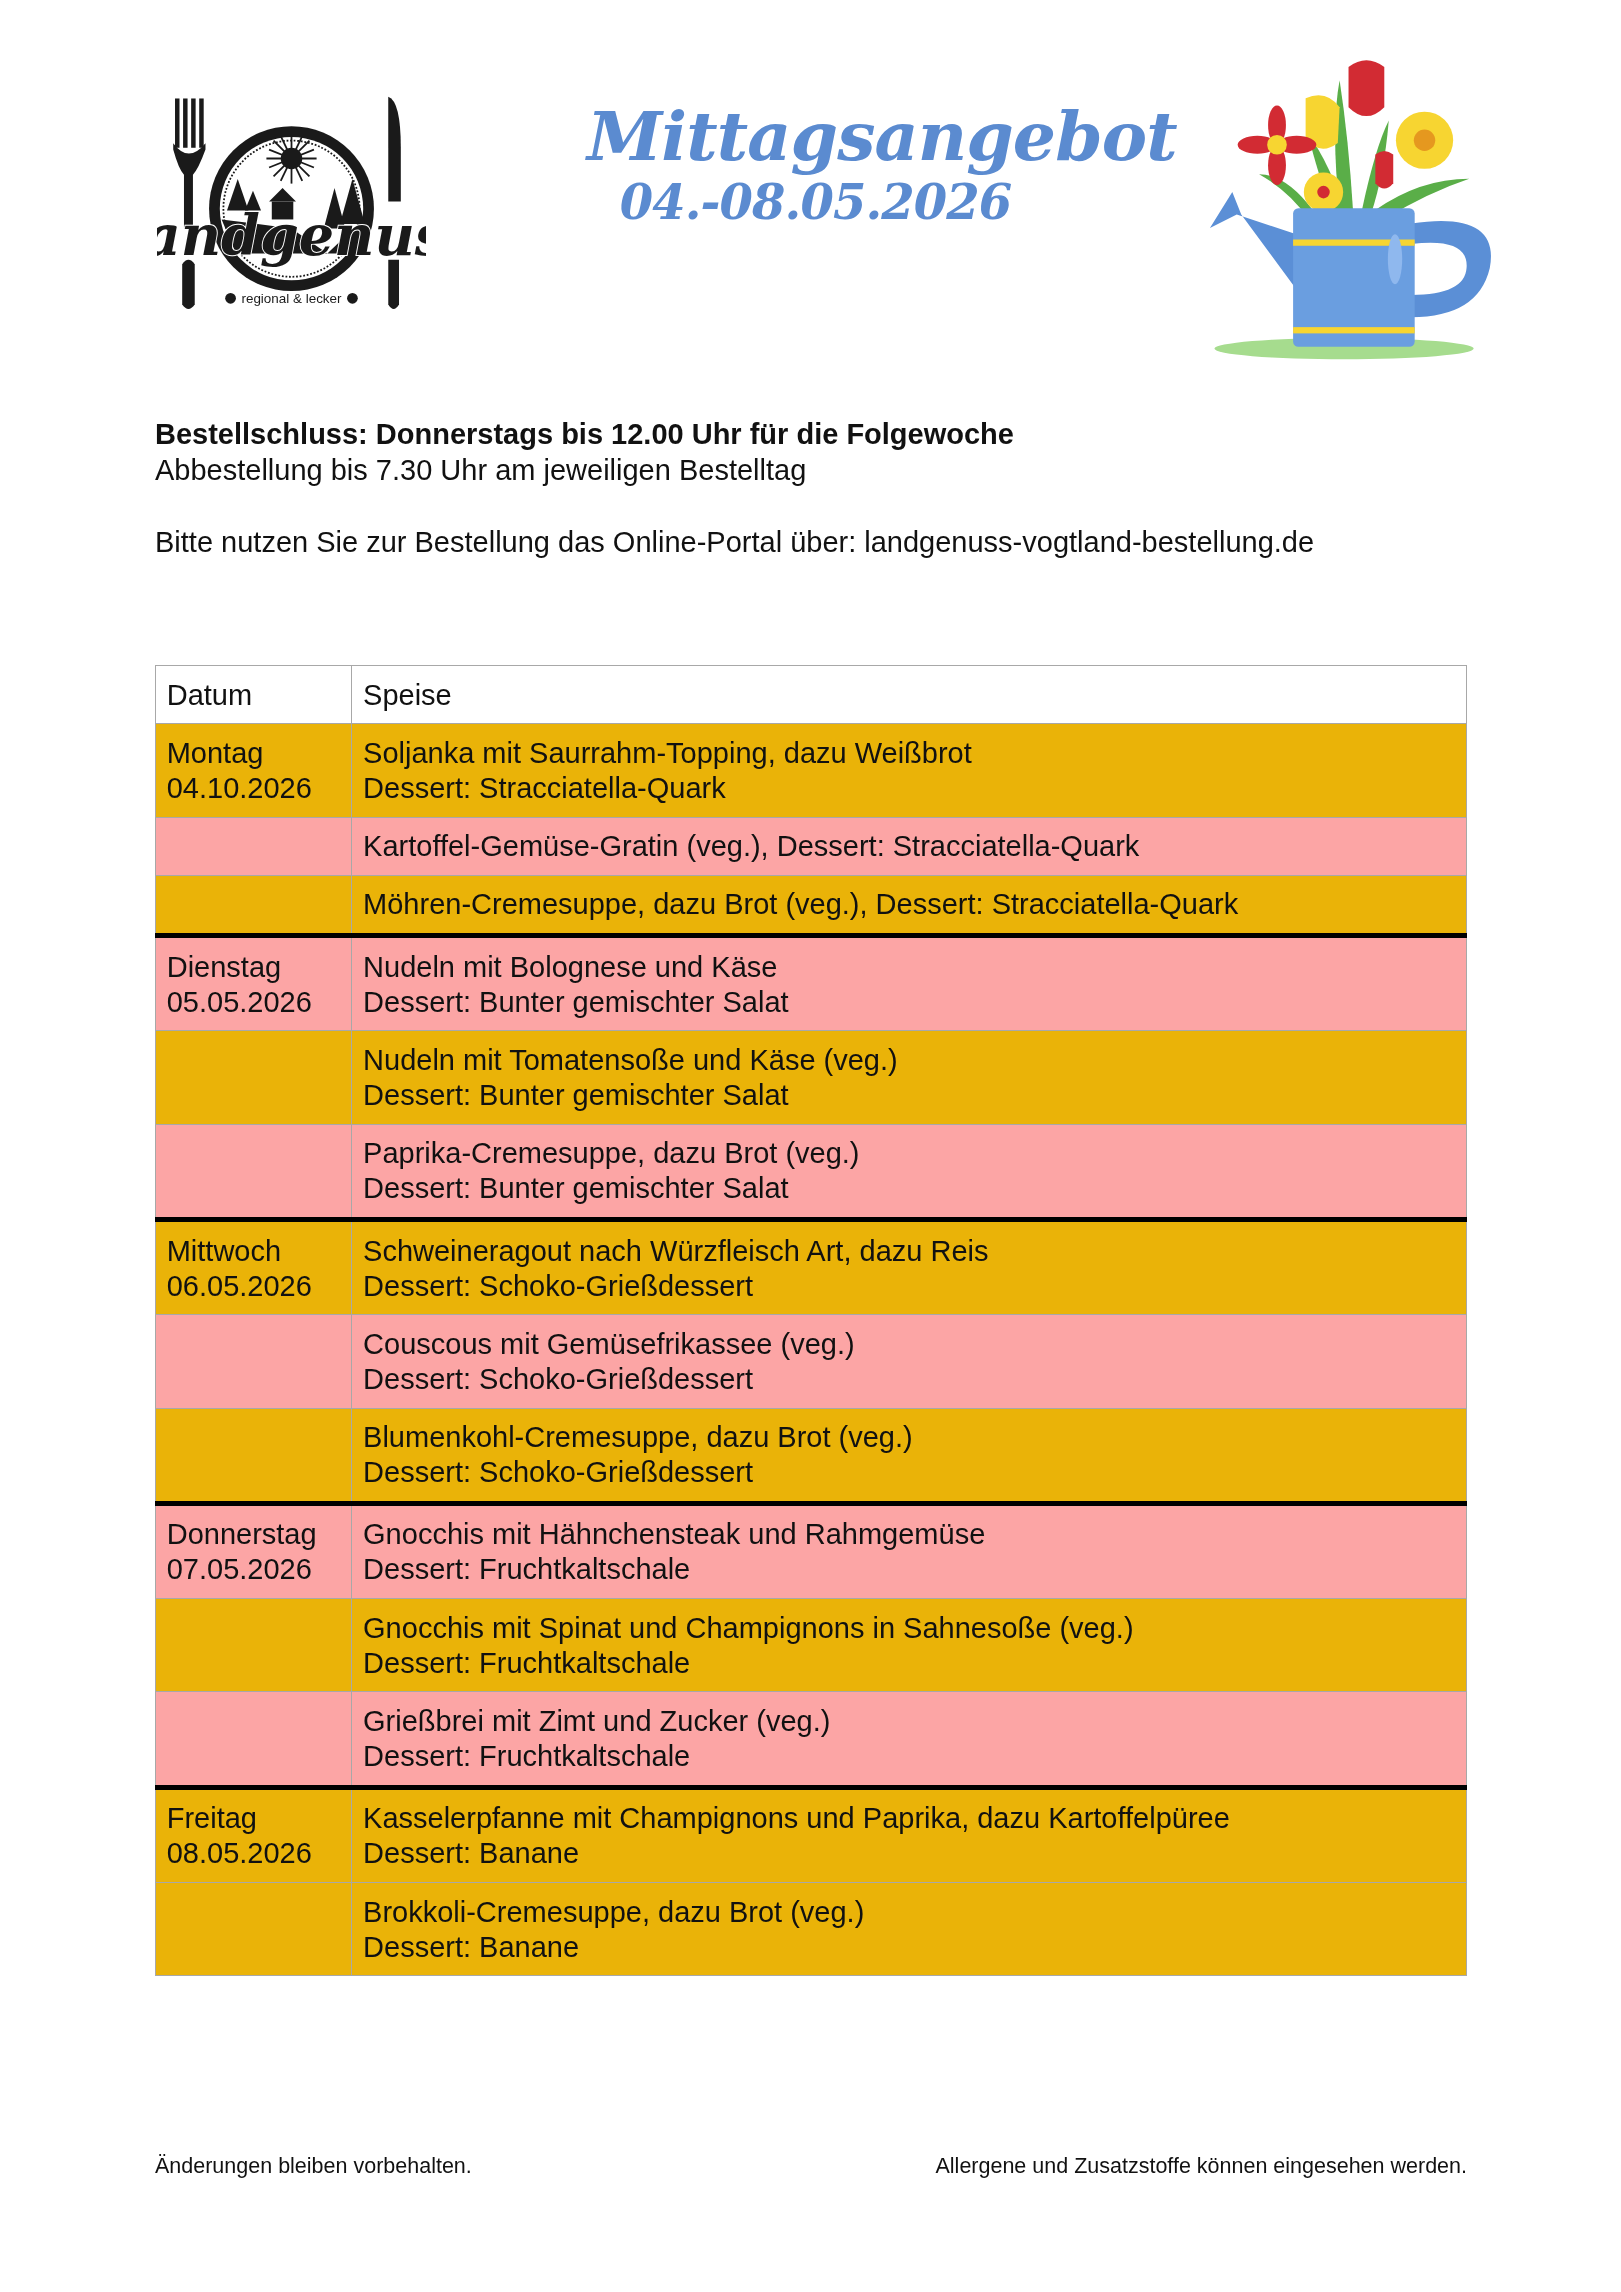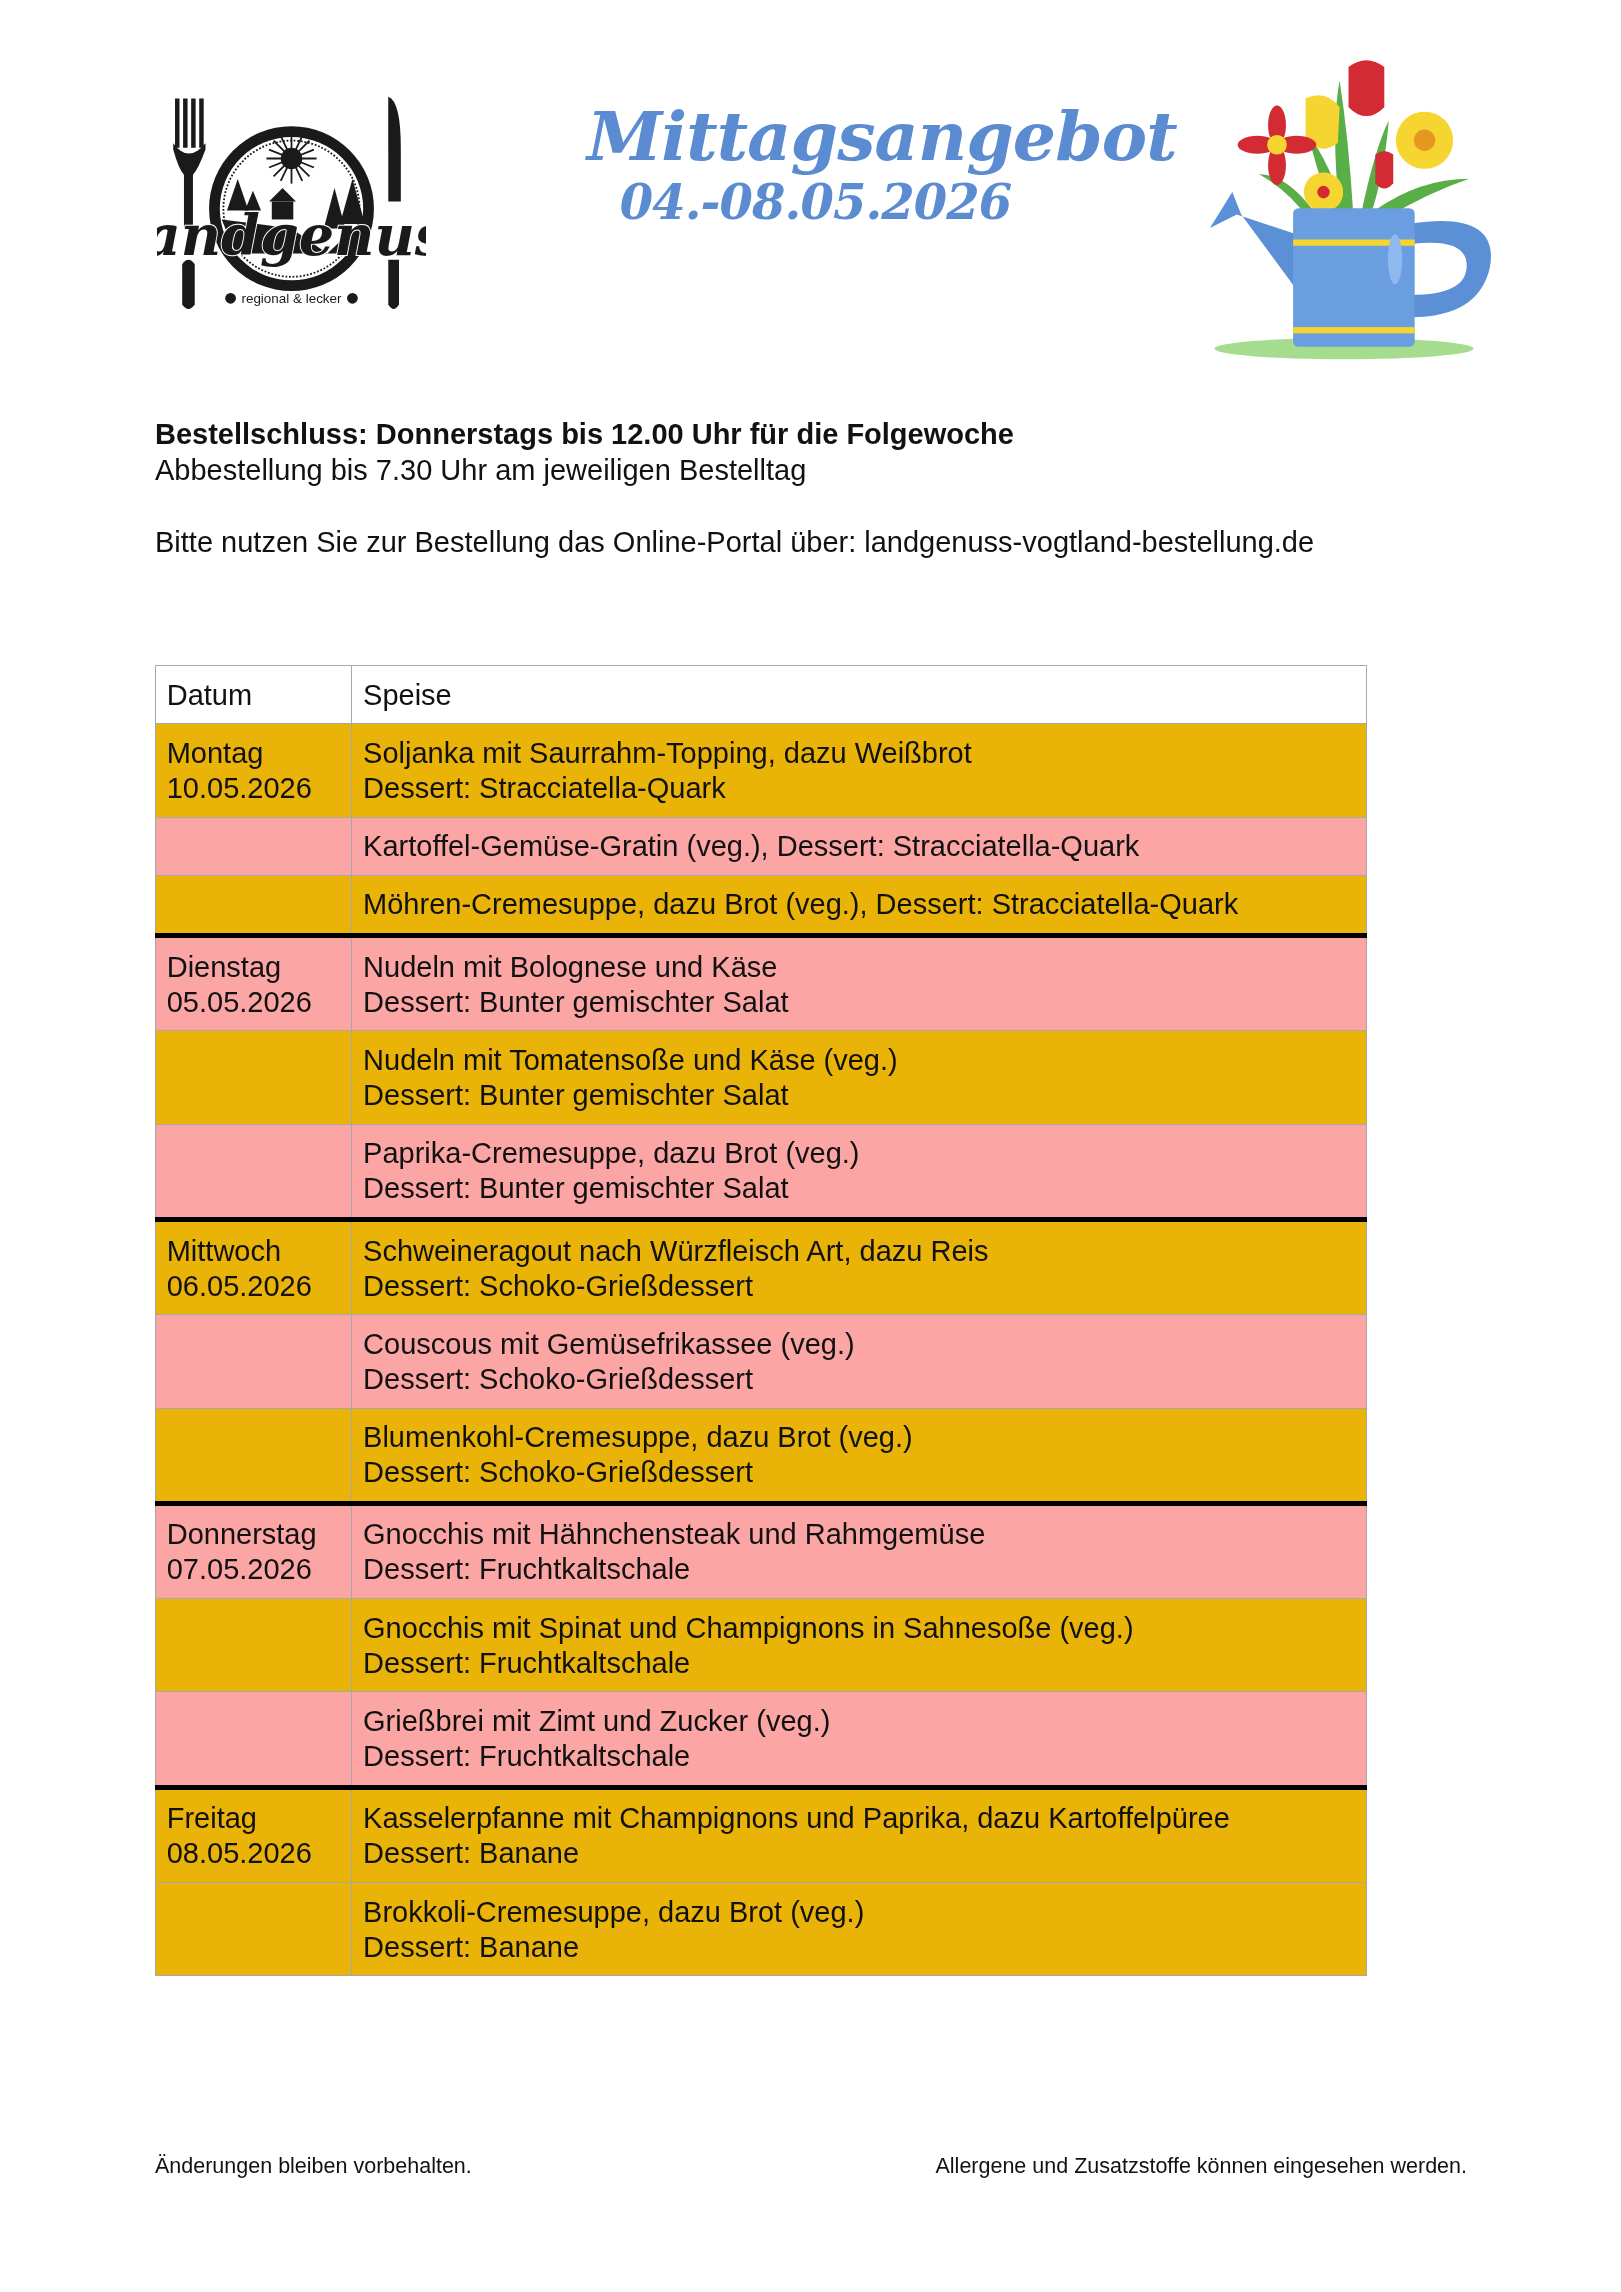--- a/index.html
+++ b/index.html
@@ -50,21 +50,21 @@
       font-size: 29px;
       line-height: 36px;
     }
     .intro .bold { font-weight: bold; }
     .intro .gap { height: 36px; }
 
     table.menu {
       position: absolute;
       left: 155px;
       top: 665px;
-      width: 1212px;
+      width: 1312px;
       border-collapse: collapse;
       font-size: 29px;
       line-height: 35px;
     }
     table.menu td, table.menu th {
       border: 1.8px solid #a8a8a8;
       vertical-align: top;
       text-align: left;
       font-weight: normal;
       padding: 11.6px 10.7px 10.7px 10.7px;
@@ -200,21 +200,21 @@
 <table class="menu">
   <tbody>
       <tr class="white">
     <th class="date">Datum</th>
     <th>Speise</th>
   </tr>
 
   <tr class="grey double">
     <td class="date">
       <span class="line">Montag</span>
-      <span class="line">10.05.2026</span>
+      <span class="line">04.10.2026</span>
     </td>
     <td>
       <span class="line">Soljanka mit Saurrahm-Topping, dazu Weißbrot</span>
       <span class="line">Dessert: Stracciatella-Quark</span>
     </td>
   </tr>
   <tr class="white single">
     <td class="date"></td>
     <td>
       <span class="line">Kartoffel-Gemüse-Gratin (veg.), Dessert: Stracciatella-Quark</span>

